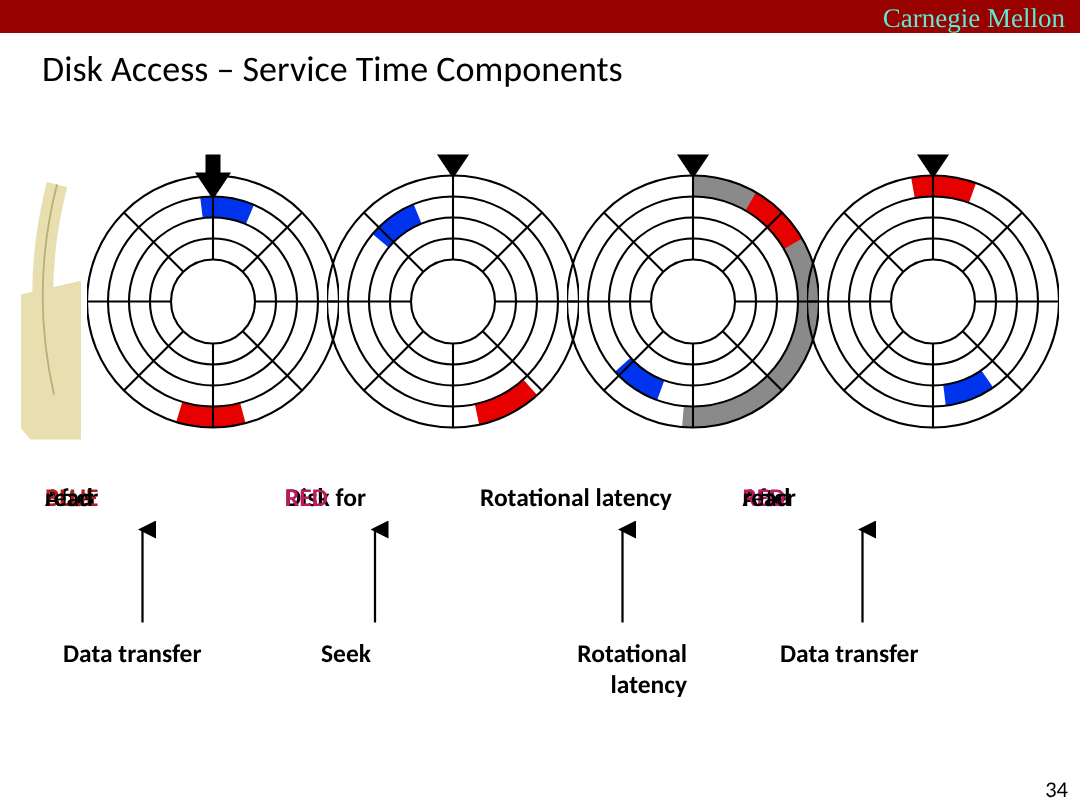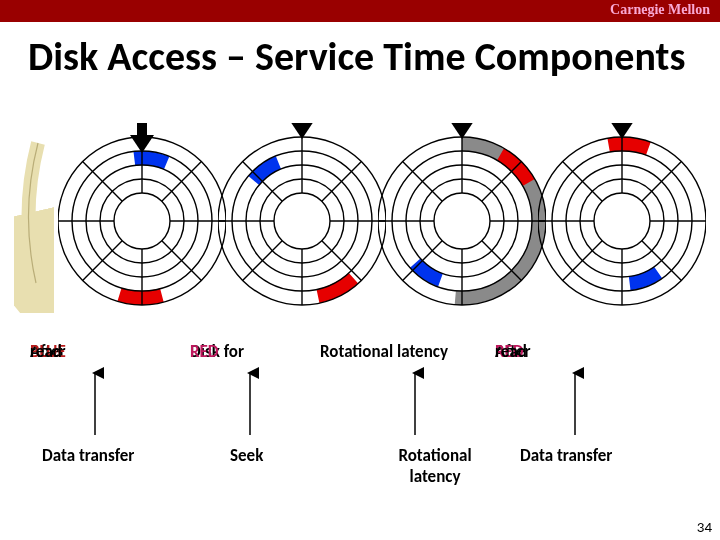--- a/index.html
+++ b/index.html
@@ -1,18 +1,18 @@
 <!DOCTYPE html>
 <html><head>
 <meta charset="utf-8">
 <style>
   html,body{margin:0;padding:0;width:720px;height:540px;font-family:Calibri,Arial,sans-serif;background:#fff;color:#000}
   .topbar{width:720px;height:22px;background:#990000;position:relative}
-  .brand{position:absolute;right:10px;top:2px;color:#f9a8d4;font-family:"Times New Roman",serif;font-weight:bold;font-size:14px}
-  .title{font-size:40px;font-weight:bold;margin:10px 0 12px 28px}
+  .brand{position:absolute;right:10px;top:2px;color:#5eead4;font-family:"Times New Roman",serif;font-weight:normal;font-size:18px}
+  .title{font-size:24px;font-weight:normal;margin:10px 0 12px 28px}
   .stage{position:relative;width:680px;height:430px;margin-left:20px}
   .disks{position:relative;width:680px;height:210px}
   .disk{position:absolute;top:30px}
   .toplabels{position:absolute;top:248px;width:680px;font-weight:bold;font-size:17px}
   .toplabels span{position:absolute;white-space:nowrap}
   .botlabels{position:absolute;top:352px;width:680px;font-weight:bold;font-size:17px;text-align:center}
   .botlabels span{position:absolute;white-space:pre;text-align:left}
   .pagenum{position:absolute;bottom:4px;right:8px;font-size:15px;color:#000}
   .blue{color:#b91c1c}
   .red{color:#be185d}
@@ -151,20 +151,20 @@
         </marker>
       </defs>
     <line x1="75" y1="70" x2="75" y2="8" stroke="#000" stroke-width="1.5" marker-end="url(#up)"></line>
     <line x1="230" y1="70" x2="230" y2="8" stroke="#000" stroke-width="1.5" marker-end="url(#up)"></line>
     <line x1="395" y1="70" x2="395" y2="8" stroke="#000" stroke-width="1.5" marker-end="url(#up)"></line>
     <line x1="555" y1="70" x2="555" y2="8" stroke="#000" stroke-width="1.5" marker-end="url(#up)"></line>
   </svg>
 
   <div class="botlabels">
     <span style="left:22px">Data transfer</span>
-    <span style="left:210px">Seek</span>
-    <span style="left:370px;text-align:center;display:inline-block;width:90px">Rotational
+    <span style="left:194px">Seek</span>
+    <span style="left:348px;text-align:right;display:inline-block;width:90px">Rotational
 latency</span>
     <span style="left:500px">Data transfer</span>
   </div>
 </div>
 
 <div class="pagenum">34</div>
 
 </body></html>

